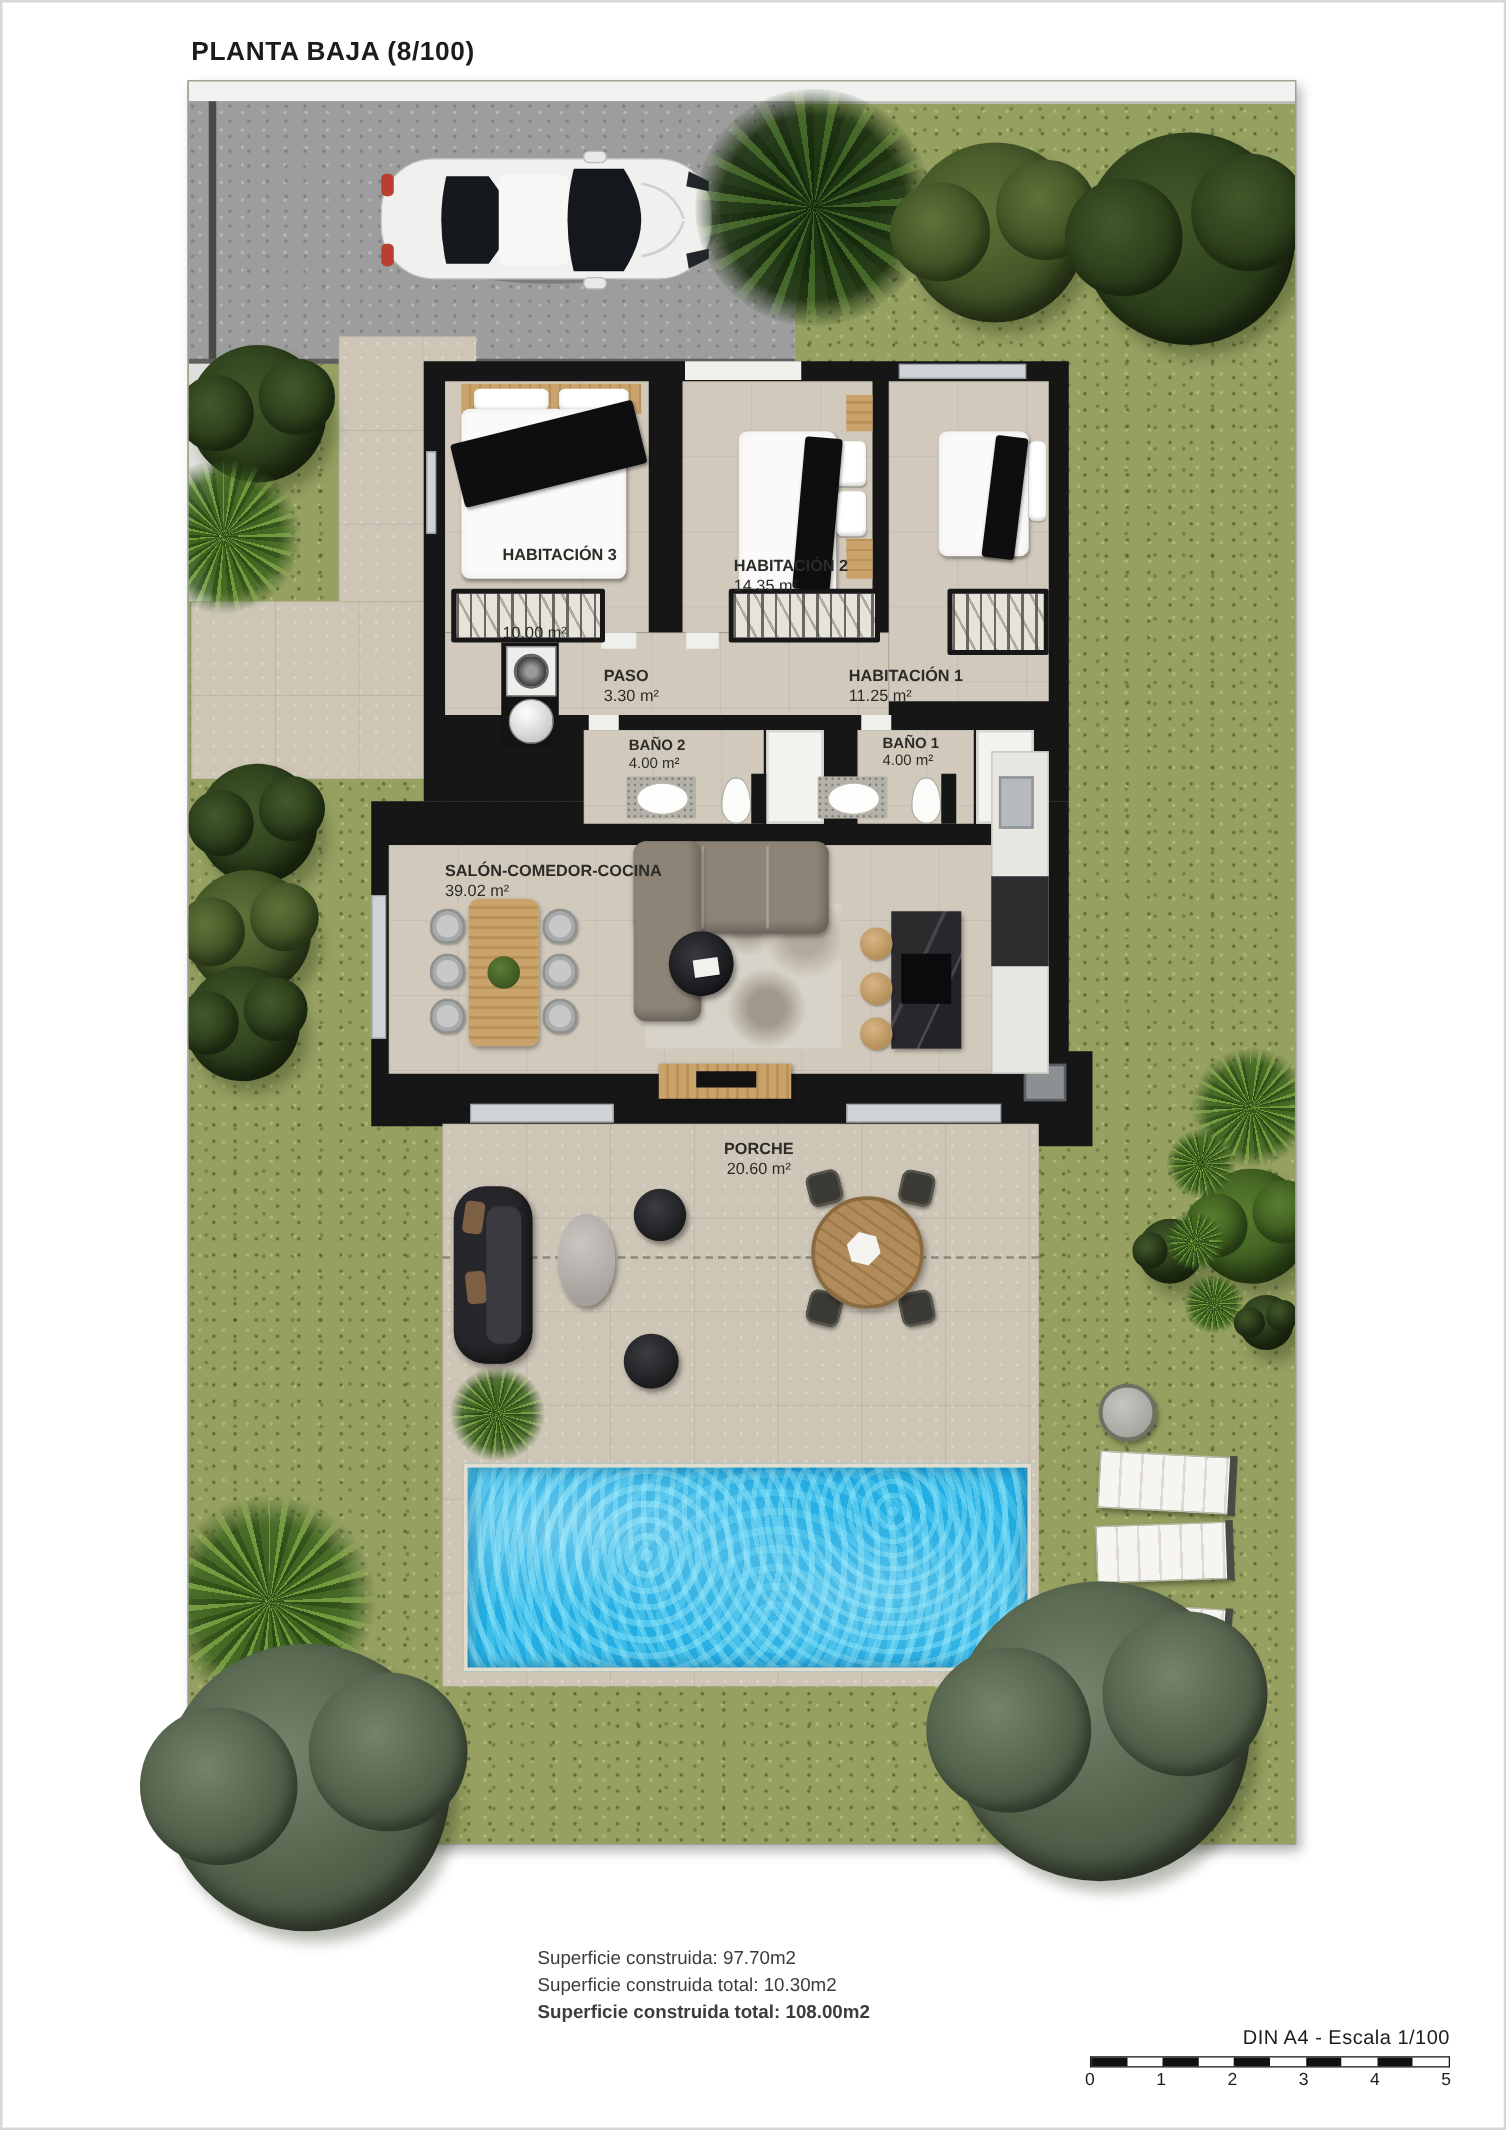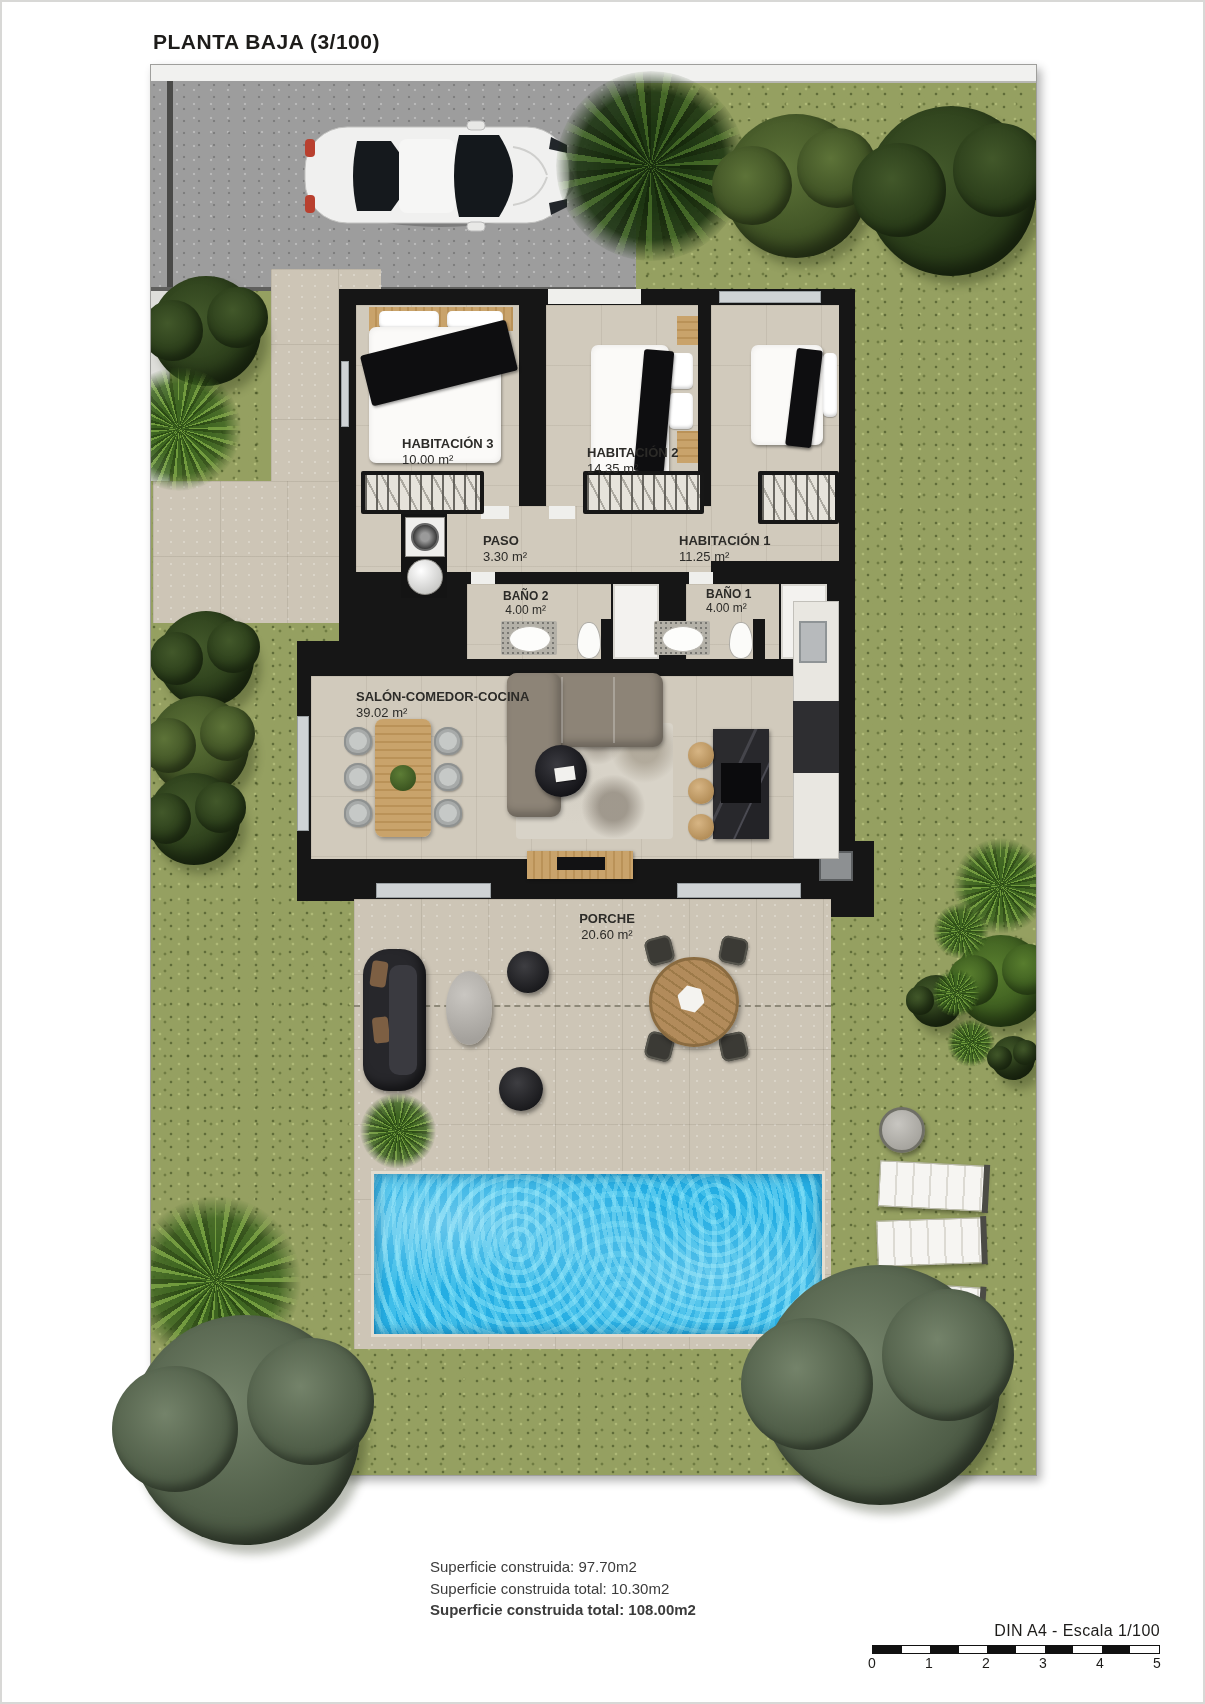--- a/index.html
+++ b/index.html
@@ -146,21 +146,21 @@
   .scalebar{position:absolute;left:872px;top:1645px;width:286px;height:7px;border:1px solid #111;display:flex;background:#fff;}
   .scalebar span{flex:1;}
   .scalebar span:nth-child(odd){background:#111;}
   .tick{position:absolute;top:1655px;width:20px;text-align:center;font-size:14px;color:#1d1c1a;}
 </style>
 </head>
 <body>
 
 <div class="page-frame"></div>
 
-<div class="title">PLANTA BAJA (3/100)</div>
+<div class="title">PLANTA BAJA (8/100)</div>
 
 <div class="plot">
 
   <div class="abs fence"></div>
   <div class="abs driveway"></div>
   <div class="abs drv-left"></div>
   <div class="abs drv-bottom"></div>
   <div class="abs wallstrip"></div>
 
   <svg class="abs" style="left:148px;top:52px;" width="280" height="118" viewBox="0 0 280 118">
@@ -307,37 +307,37 @@
   <div class="tree tr-spiky" style="left:209px;top:1028px;width:76px;height:76px;"></div>
   <div class="tree tr-spiky" style="left:802px;top:773px;width:96px;height:96px;"></div>
   <div class="tree tr-round g-leaf" style="left:804px;top:870px;width:92px;height:92px;"></div>
   <div class="tree tr-round g-dark" style="left:759px;top:910px;width:52px;height:52px;"></div>
   <div class="tree tr-spiky" style="left:782px;top:838px;width:56px;height:56px;"></div>
   <div class="tree tr-spiky" style="left:781px;top:904px;width:48px;height:48px;"></div>
   <div class="tree tr-spiky" style="left:796px;top:954px;width:48px;height:48px;"></div>
   <div class="tree tr-round g-dark" style="left:840px;top:971px;width:44px;height:44px;"></div>
   <div class="tree tr-spiky" style="left:-20px;top:1131px;width:170px;height:170px;"></div>
 
-  <div class="rlabel" style="left:251px;top:371px;">
+  <div class="rlabel" style="left:251px;top:371px;gap:46px;">
     <span>HABITACIÓN 3</span>
     <span class="area">10.00 m²</span>
   </div>
   <div class="rlabel" style="left:436px;top:380px;">
     <span>HABITACIÓN 2</span>
     <span class="area">14.35 m²</span>
   </div>
   <div class="rlabel" style="left:528px;top:468px;">
     <span>HABITACIÓN 1</span>
     <span class="area">11.25 m²</span>
   </div>
   <div class="rlabel" style="left:332px;top:468px;">
     <span>PASO</span>
     <span class="area">3.30 m²</span>
   </div>
-  <div class="rlabel" style="left:352px;top:524px;font-size:12px;line-height:14px;align-items:center;">
+  <div class="rlabel" style="left:352px;top:524px;font-size:12px;line-height:14px;">
     <span>BAÑO 2</span>
     <span class="area">4.00 m²</span>
   </div>
   <div class="rlabel" style="left:555px;top:522px;font-size:12px;line-height:14px;">
     <span>BAÑO 1</span>
     <span class="area">4.00 m²</span>
   </div>
   <div class="rlabel" style="left:205px;top:624px;">
     <span>SALÓN-COMEDOR-COCINA</span>
     <span class="area">39.02 m²</span>

